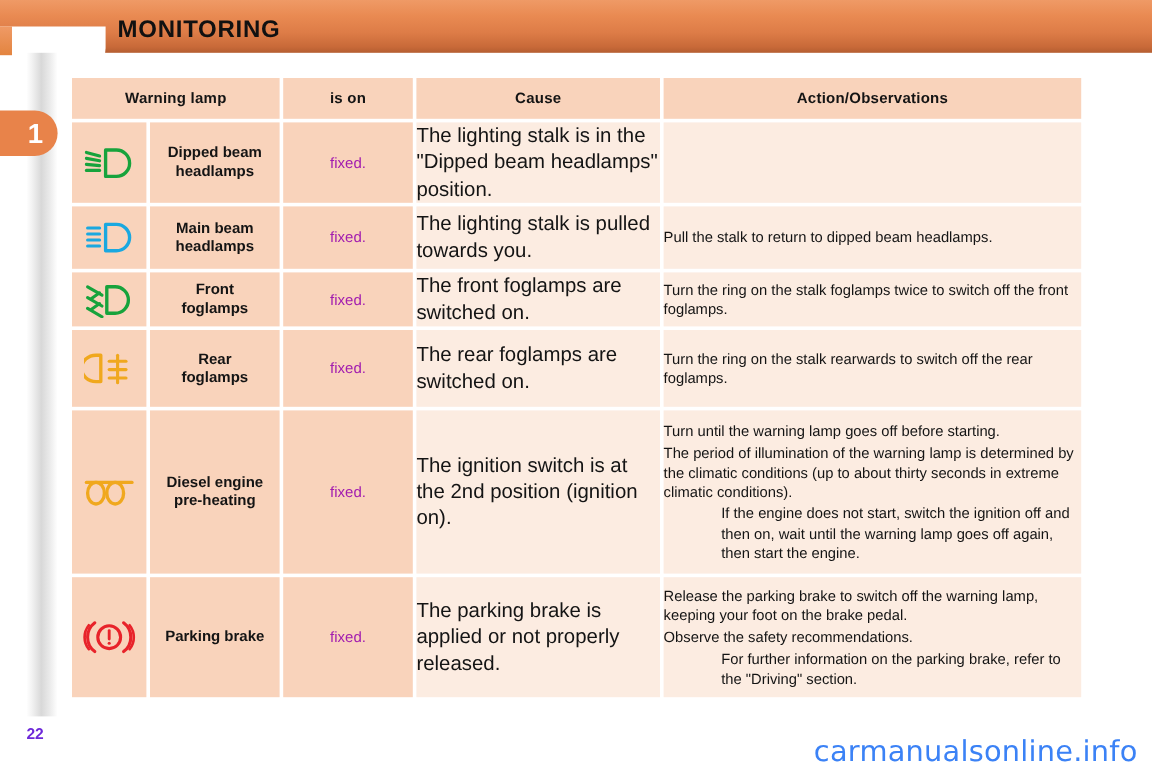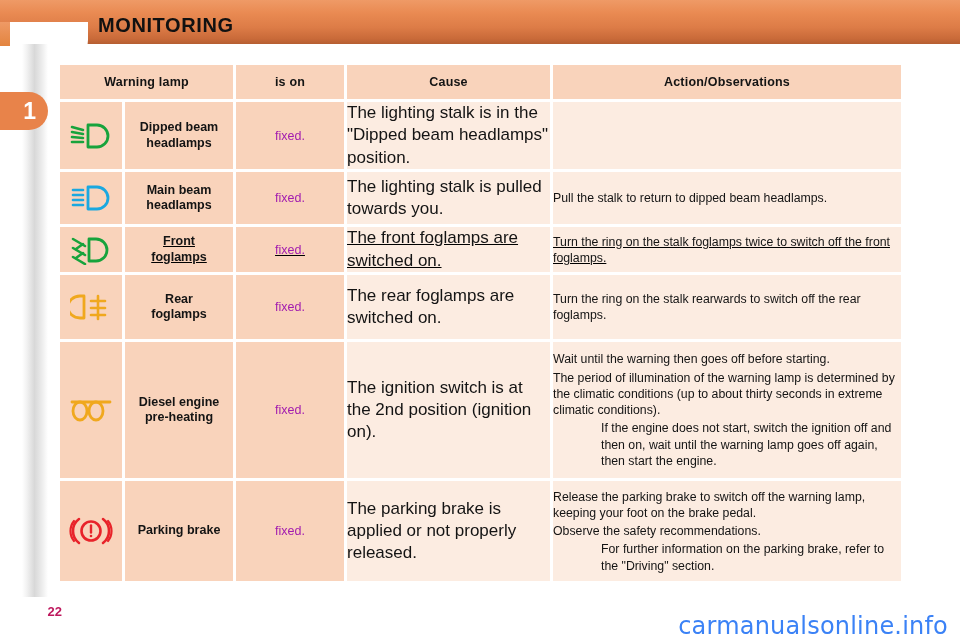--- a/index.html
+++ b/index.html
@@ -150,34 +150,34 @@
     padding: 6px 8px;
   }
   .cause-cell p, .act-cell p {
     margin: 0 0 2px 0;
   }
   .cause-cell p:last-child, .act-cell p:last-child { margin-bottom: 0; margin-left: 48px; }
 
   .r-h   { height: 28px; }
   .r-1   { height: 52px; }
   .r-2   { height: 52px; }
-  .r-3   { height: 40px; text-decoration: underline; }
+  .r-3   { height: 40px; }
   .r-4   { height: 64px; }
   .r-5   { height: 136px; }
   .r-6   { height: 100px; }
 
   
   #page-number {
     position: absolute;
-    left: 36px; top: 604px;
+    left: 22px; top: 604px;
     width: 26px;
-    text-align: right;
+    text-align: left;
     font-size: 13px;
     font-weight: bold;
-    color: #be185d;
+    color: #6d28d9;
   }
   #watermark {
     position: absolute;
     right: 12px; bottom: 0;
     font-size: 24px;
     color: #3b82f6;
     letter-spacing: 0.2px;
     font-family: "DejaVu Sans", sans-serif;
   }
 
@@ -312,21 +312,21 @@
           </g>
         </svg>
       </td>
       <td class="name-cell c-dark">
         <span>Diesel engine</span><br>
         <span>pre-heating</span>
       </td>
       <td class="ison-cell c-dark">fixed.</td>
       <td class="cause-cell c-light">The  ignition  switch  is  at  the 2nd position (ignition on).</td>
       <td class="act-cell c-light">
-        <p>Wait until the warning then goes off before starting.</p>
+        <p>Turn until the warning lamp goes off before starting.</p>
         <p>The period of illumination of the warning lamp is determined by the climatic conditions (up to about thirty seconds in extreme climatic conditions).</p>
         <p>If the engine does not start, switch the ignition off and then on, wait until the warning lamp goes off again, then start the engine.</p>
       </td>
     </tr>
 
     <tr class="r-6">
       <td class="icon-cell c-dark">
         <svg width="44" height="32" viewBox="0 0 44 32" aria-hidden="true">
           <circle cx="22" cy="16" r="9.5" fill="none" stroke="#e8232a" stroke-width="2.6"></circle>
           <path d="M22 10.5 L22 17.5" stroke="#e8232a" stroke-width="2.4" stroke-linecap="round"></path>

